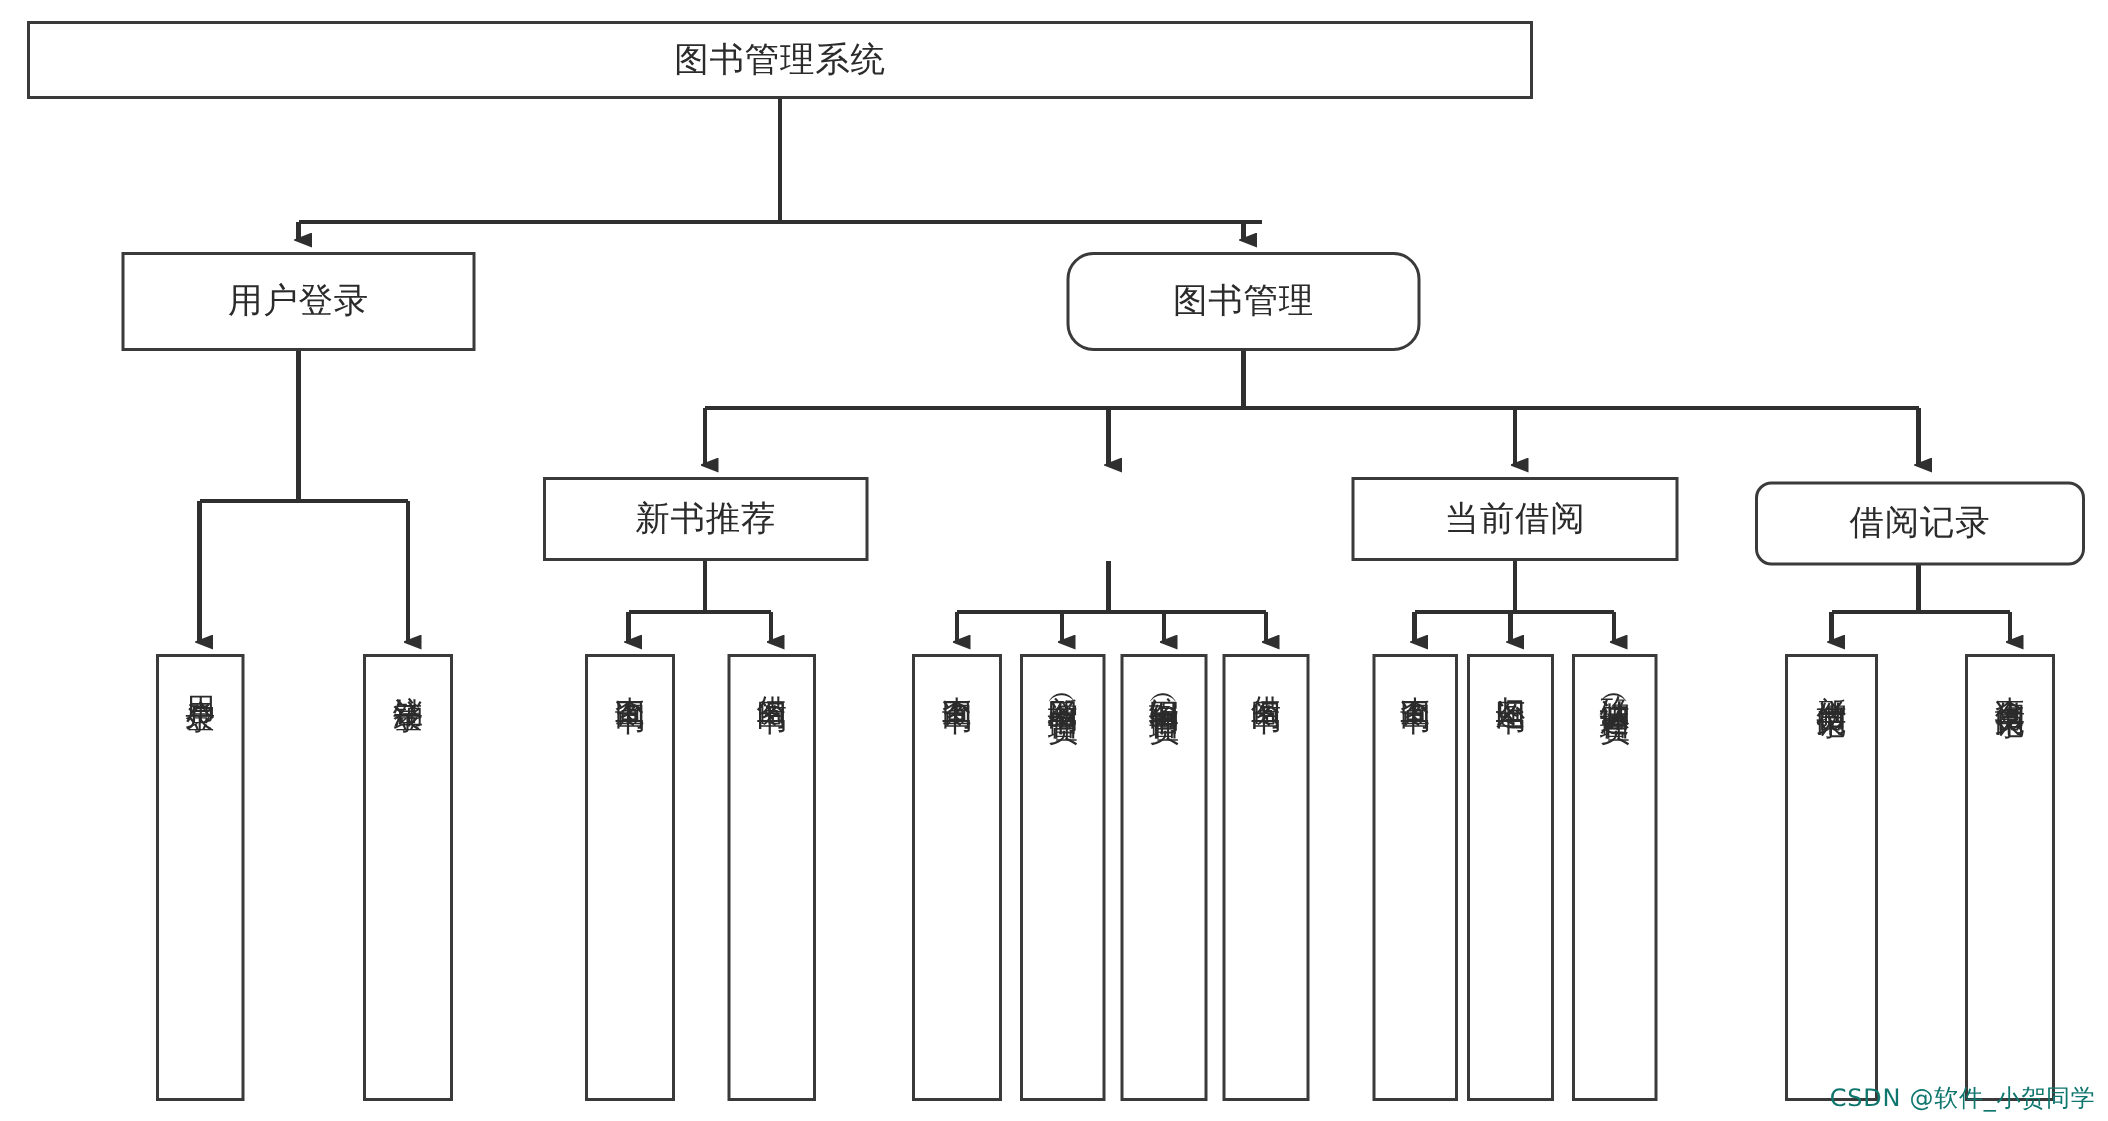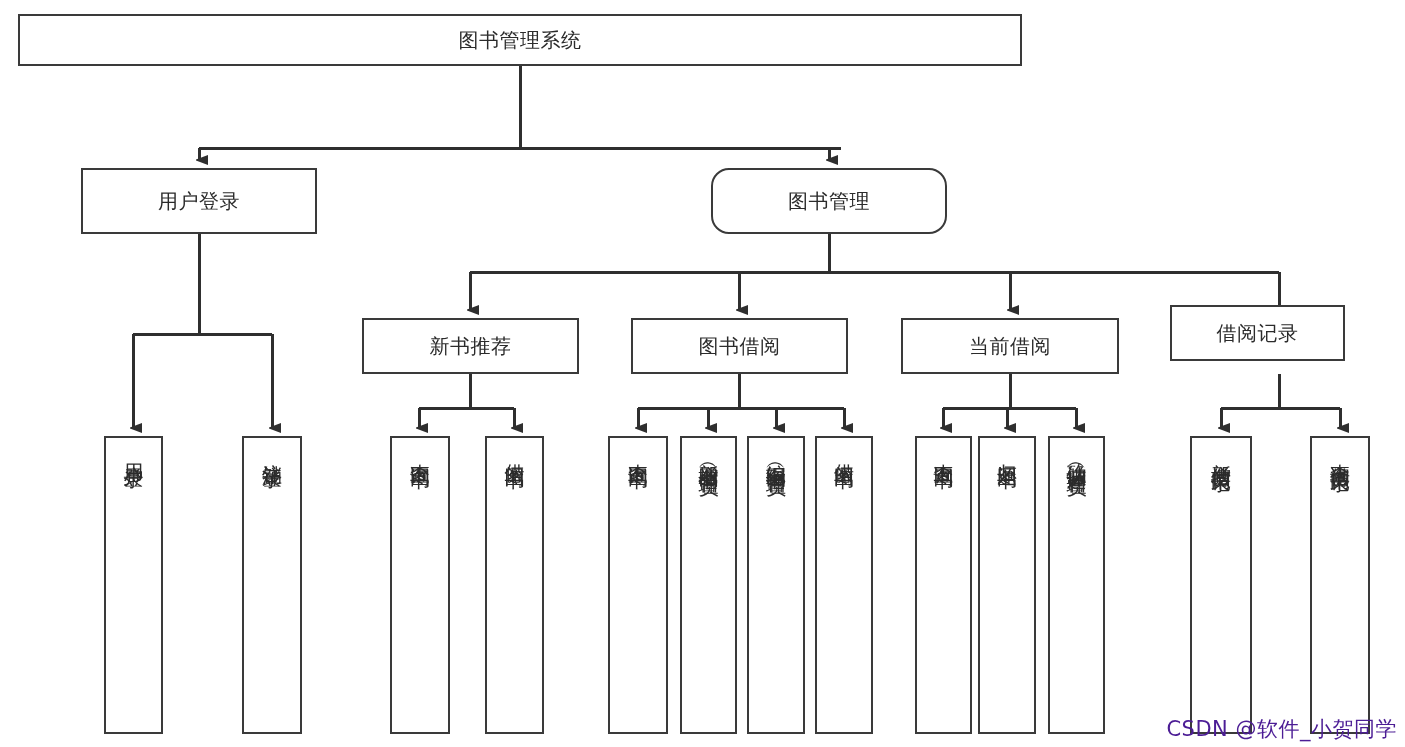--- a/index.html
+++ b/index.html
@@ -26,21 +26,21 @@
     position: absolute;
     box-sizing: border-box;
     background: #ffffff;
     border: 2px solid #3a3a3a;
     display: flex;
     align-items: center;
     justify-content: center;
     color: #2b2b2b;
   }
   .node-label {
-    font-size: 20px;
+    font-size: 23px;
     line-height: 1.15;
     letter-spacing: 0.5px;
     white-space: nowrap;
   }
   .node.vertical {
     align-items: flex-start;
     padding-top: 10px;
   }
   .node.vertical .node-label {
     writing-mode: vertical-rl;
@@ -48,22 +48,22 @@
     font-size: 20px;
     letter-spacing: 2px;
     white-space: nowrap;
     display: block;
     margin: 0 auto;
   }
   .watermark {
     position: absolute;
     right: 8px;
     bottom: 4px;
-    font-size: 21px;
-    color: #4c1d95;
+    font-size: 16px;
+    color: #0f766e;
     white-space: nowrap;
     font-family: "DejaVu Sans", "Liberation Sans", sans-serif;
     letter-spacing: 0.5px;
   }
 </style>
 </head>
 <body>
 
 <div id="canvas">
 
@@ -126,27 +126,24 @@
   <div class="node" style="left:81px; top:168px; width:236px; height:66px;">
     <span class="node-label">用户登录</span>
   </div>
   <div class="node" style="left:711px; top:168px; width:236px; height:66px;border-radius:18px;">
     <span class="node-label">图书管理</span>
   </div>
 
   <div class="node" style="left:362px; top:318px; width:217px; height:56px;">
     <span class="node-label">新书推荐</span>
   </div>
-  <div class="node" style="left:631px; top:318px; width:217px; height:56px;">
-    <span class="node-label">图书借阅</span>
-  </div>
   <div class="node" style="left:901px; top:318px; width:218px; height:56px;align-items:center;">
     <span class="node-label">当前借阅</span>
   </div>
-  <div class="node" style="left:1170px; top:305px; width:175px; height:56px;">
+  <div class="node" style="left:1170px; top:321px; width:220px; height:56px;border-radius:11px;">
     <span class="node-label">借阅记录</span>
   </div>
 
   <div class="node vertical" style="left:104px; top:436px; width:59px; height:298px;">
     <span class="node-label">用户登录</span>
   </div>
   <div class="node vertical" style="left:242px; top:436px; width:60px; height:298px;">
     <span class="node-label">注销登录</span>
   </div>
   <div class="node vertical" style="left:390px; top:436px; width:60px; height:298px;">

